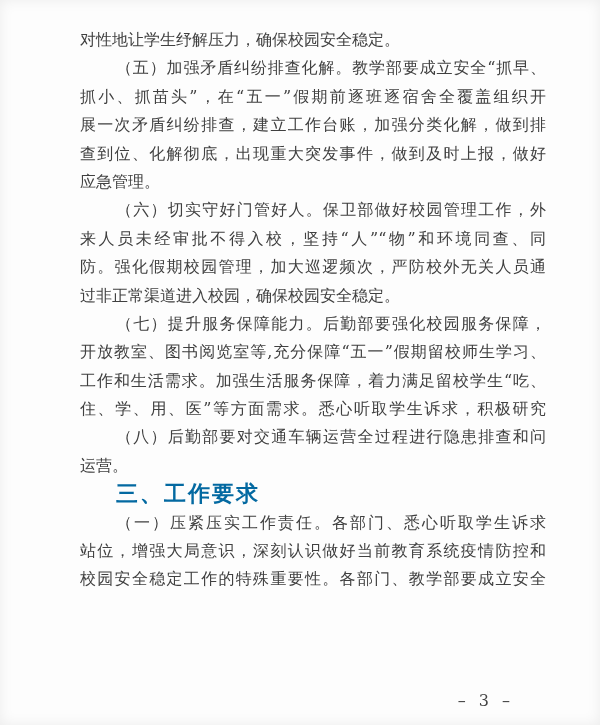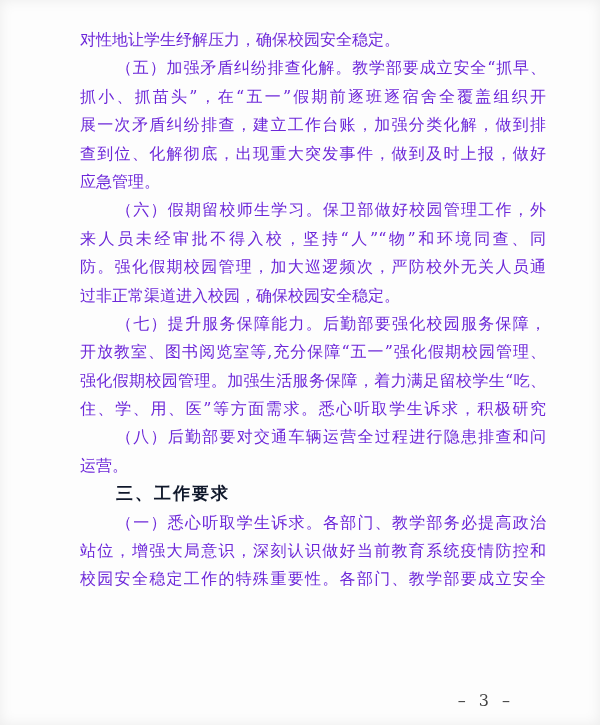--- a/index.html
+++ b/index.html
@@ -21,37 +21,37 @@
     position: absolute;
     left: 80px;
     top: 26px;
     width: 466px;
     filter: blur(0.3px);
   }
   .line {
     height: 28.4px;
     line-height: 28.4px;
     font-size: 16px;
-    color: #6d28d9;
+    color: #404040;
     text-align: left;
     white-space: pre-wrap;
     overflow: hidden;
   }
   .line.fill {
     text-align: justify;
     text-align-last: justify;
   }
   .line.indent {
     text-indent: 36px;
   }
   .line.heading {
     font-family: "Liberation Sans", "DejaVu Sans", sans-serif;
     font-weight: 700;
-    color: #0f172a;
-    font-size: 17px;
+    color: #0369a1;
+    font-size: 22px;
     letter-spacing: 2px;
   }
   .page-number {
     position: absolute;
     right: 86px;
     top: 691px;
     font-size: 16px;
     color: #444444;
     letter-spacing: 4px;
     filter: blur(0.25px);
@@ -61,29 +61,29 @@
 <body>
 
 <div class="page">
   <div class="text-block" id="text-block">
       <div class="line">对性地让学生纾解压力，确保校园安全稳定。</div>
       <div class="line fill indent">（五）加强矛盾纠纷排查化解。教学部要成立安全“抓早、</div>
       <div class="line fill">抓小、抓苗头”，在“五一”假期前逐班逐宿舍全覆盖组织开</div>
       <div class="line fill">展一次矛盾纠纷排查，建立工作台账，加强分类化解，做到排</div>
       <div class="line fill">查到位、化解彻底，出现重大突发事件，做到及时上报，做好</div>
       <div class="line">应急管理。</div>
-      <div class="line fill indent">（六）假期留校师生学习。保卫部做好校园管理工作，外</div>
+      <div class="line fill indent">（六）切实守好门管好人。保卫部做好校园管理工作，外</div>
       <div class="line fill">来人员未经审批不得入校，坚持“人”“物”和环境同查、同</div>
       <div class="line fill">防。强化假期校园管理，加大巡逻频次，严防校外无关人员通</div>
       <div class="line">过非正常渠道进入校园，确保校园安全稳定。</div>
       <div class="line fill indent">（七）提升服务保障能力。后勤部要强化校园服务保障，</div>
-      <div class="line fill">开放教室、图书阅览室等,充分保障“五一”强化假期校园管理、</div>
-      <div class="line fill">强化假期校园管理。加强生活服务保障，着力满足留校学生“吃、</div>
+      <div class="line fill">开放教室、图书阅览室等,充分保障“五一”假期留校师生学习、</div>
+      <div class="line fill">工作和生活需求。加强生活服务保障，着力满足留校学生“吃、</div>
       <div class="line fill">住、学、用、医”等方面需求。悉心听取学生诉求，积极研究</div>
       <div class="line fill indent">（八）后勤部要对交通车辆运营全过程进行隐患排查和问</div>
       <div class="line">运营。</div>
       <div class="line indent heading">三、工作要求</div>
-      <div class="line fill indent">（一）悉心听取学生诉求。各部门、教学部务必提高政治</div>
+      <div class="line fill indent">（一）压紧压实工作责任。各部门、悉心听取学生诉求</div>
       <div class="line fill">站位，增强大局意识，深刻认识做好当前教育系统疫情防控和</div>
       <div class="line fill">校园安全稳定工作的特殊重要性。各部门、教学部要成立安全</div>
     </div>
   <div class="page-number">– 3 –</div>
 </div>
 
 </body></html>

